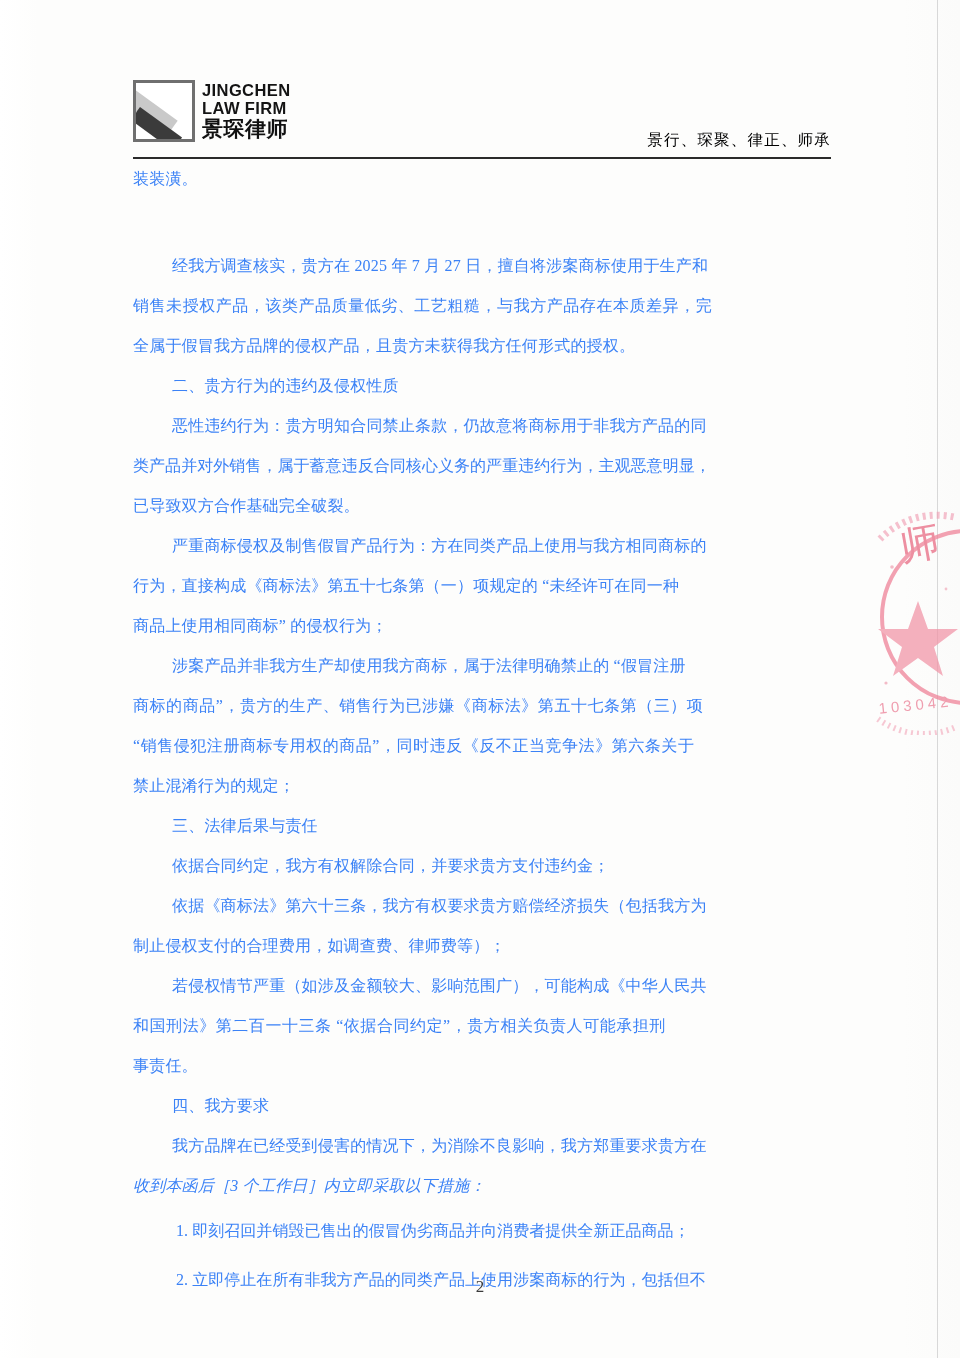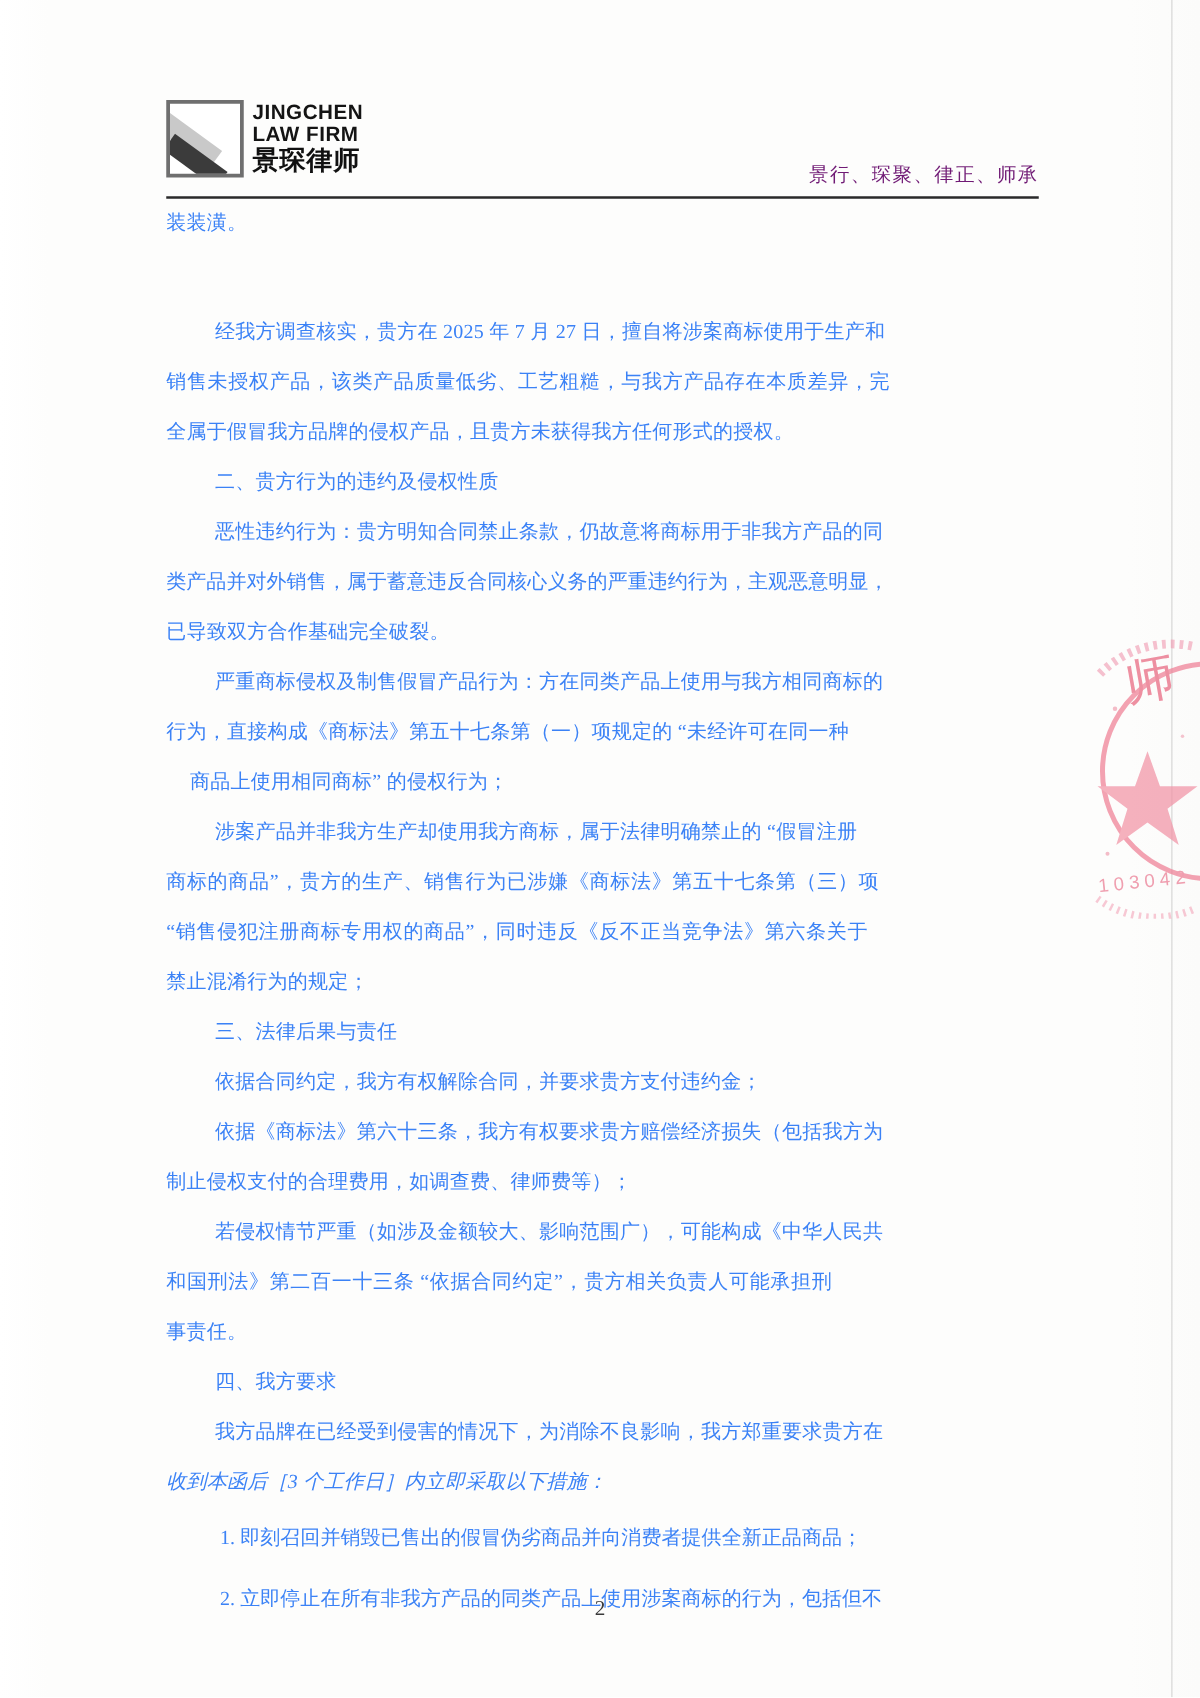--- a/index.html
+++ b/index.html
@@ -107,21 +107,21 @@
     color: #111111;
     margin-top: 1px;
   }
 
   #header-motto {
     position: absolute;
     right: 2px;
     bottom: 7px;
     font-size: 15.5px;
     letter-spacing: 1.2px;
-    color: #701a75;
+    color: #000000;
     white-space: nowrap;
   }
 
   #header-rule {
     position: absolute;
     left: 133px;
     top: 157px;
     width: 698px;
     height: 0;
     border-top: 2px solid #2a2a2a;
@@ -200,21 +200,21 @@
   <div class="doc-line left-margin" style="top:338px;font-family:Liberation Serif, serif;">全属于假冒我方品牌的侵权产品，且贵方未获得我方任何形式的授权。</div>
 
   <div class="doc-line indent" style="top:378px;">二、贵方行为的违约及侵权性质</div>
 
   <div class="doc-line indent" style="top:418px;">恶性违约行为：贵方明知合同禁止条款，仍故意将商标用于非我方产品的同</div>
   <div class="doc-line left-margin justify-tight" style="top:458px;">类产品并对外销售，属于蓄意违反合同核心义务的严重违约行为，主观恶意明显，</div>
   <div class="doc-line left-margin" style="top:498px;text-align:center;">已导致双方合作基础完全破裂。</div>
 
   <div class="doc-line indent" style="top:538px;">严重商标侵权及制售假冒产品行为：方在同类产品上使用与我方相同商标的</div>
   <div class="doc-line left-margin" style="top:578px;">行为，直接构成《商标法》第五十七条第（一）项规定的 “未经许可在同一种</div>
-  <div class="doc-line left-margin" style="top:618px;margin-left:19px;">商品上使用相同商标” 的侵权行为；</div>
+  <div class="doc-line left-margin" style="top:618px;">商品上使用相同商标” 的侵权行为；</div>
 
   <div class="doc-line indent" style="top:658px;">涉案产品并非我方生产却使用我方商标，属于法律明确禁止的 “假冒注册</div>
   <div class="doc-line left-margin justify-wide" style="top:698px;">商标的商品”，贵方的生产、销售行为已涉嫌《商标法》第五十七条第（三）项</div>
   <div class="doc-line left-margin justify-wide" style="top:738px;">“销售侵犯注册商标专用权的商品”，同时违反《反不正当竞争法》第六条关于</div>
   <div class="doc-line left-margin" style="top:778px;">禁止混淆行为的规定；</div>
 
   <div class="doc-line indent" style="top:818px;">三、法律后果与责任</div>
 
   <div class="doc-line indent" style="top:858px;">依据合同约定，我方有权解除合同，并要求贵方支付违约金；</div>
 

